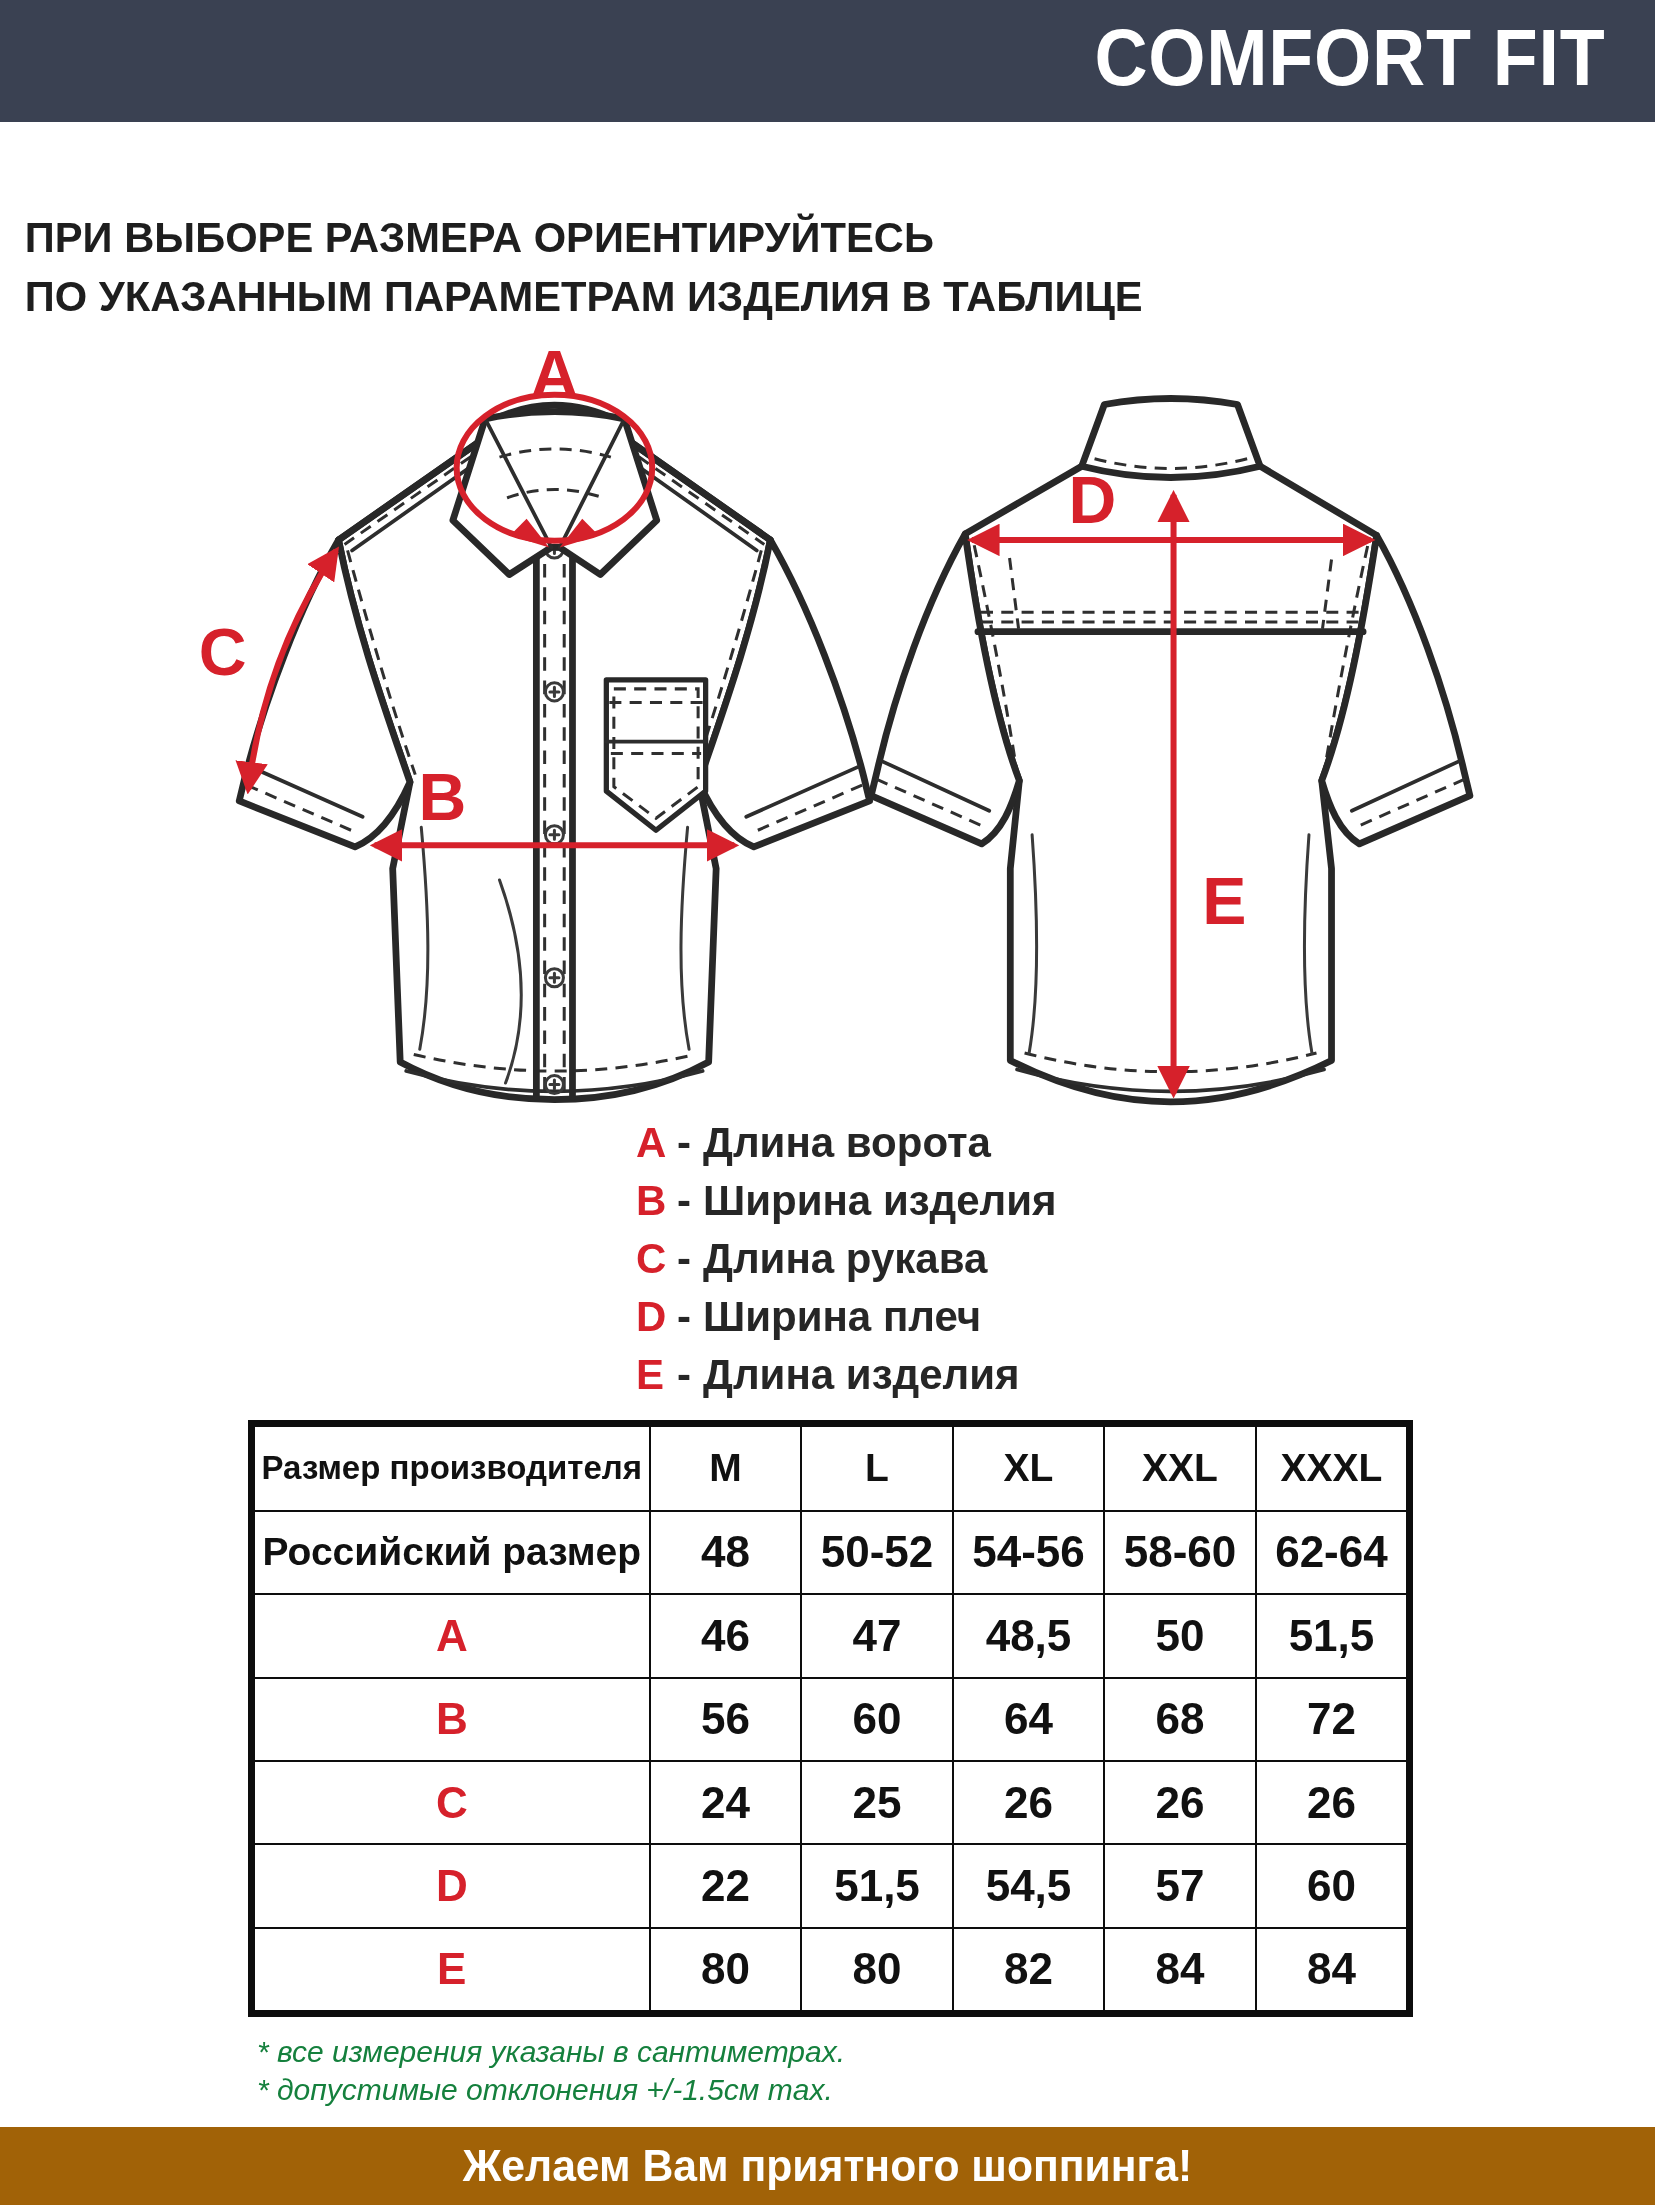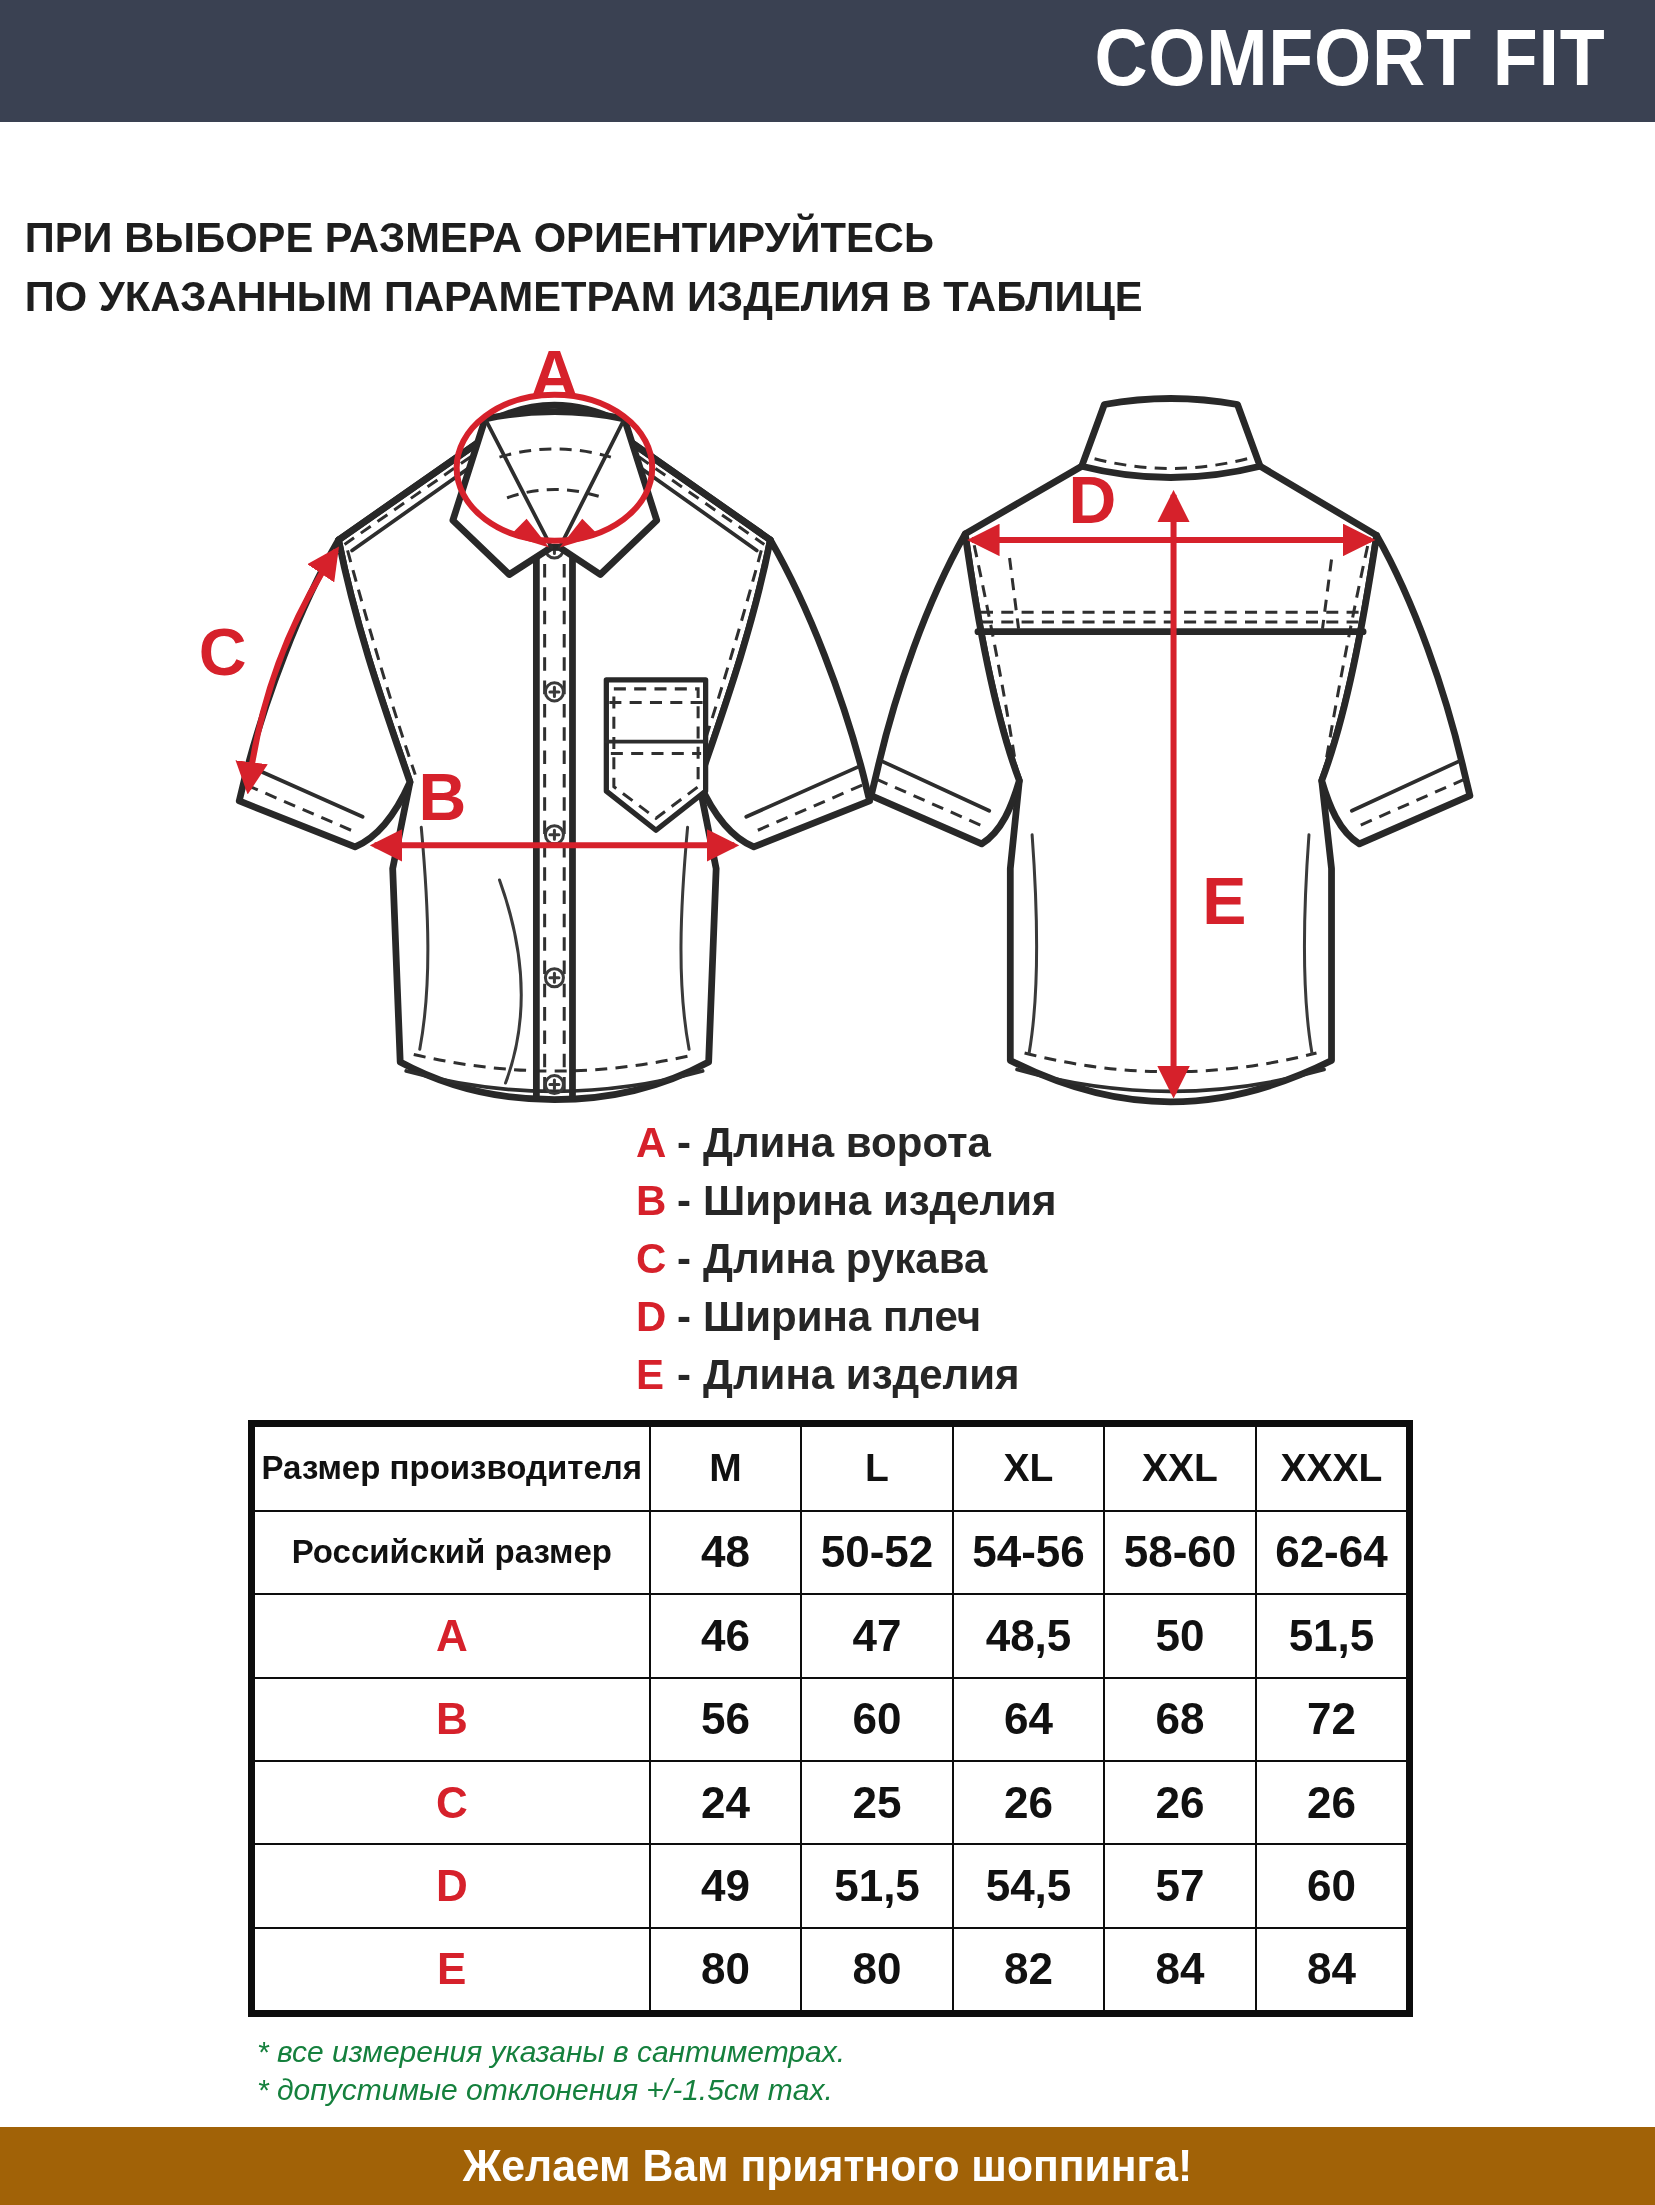--- a/index.html
+++ b/index.html
@@ -56,21 +56,21 @@
   .size-table {
     position:absolute; left:248px; top:1420px; width:1165px; height:597px;
     background:#0d0d0d; box-sizing:border-box; padding:6.8px;
     display:grid; grid-template-columns:394px repeat(5, 1fr);
     grid-template-rows:83px repeat(6, 1fr); grid-gap:5.3px; gap:2px;
   }
   .cell { background:#ffffff; display:flex; align-items:center; justify-content:center;
           font-weight:bold; color:#111111; }
   .cell-colhead { font-size:33px; }
   .cell-size    { font-size:39px; }
-  .cell-rowhead { font-size:33px; }
+  .cell-rowhead { font-size:39px; }
   .cell-letter  { font-size:44px; color:#d6212b; }
   .cell-val     { font-size:44px; }
 
   
   .footnotes {
     position:absolute; left:257px; top:2033px;
     font-style:italic; font-size:30px; color:#15803d; line-height:38px;
   }
 </style>
 </head>
@@ -274,21 +274,21 @@
     <div class="cell cell-val">72</div>
 
     <div class="cell cell-letter">C</div>
     <div class="cell cell-val">24</div>
     <div class="cell cell-val">25</div>
     <div class="cell cell-val">26</div>
     <div class="cell cell-val">26</div>
     <div class="cell cell-val">26</div>
 
     <div class="cell cell-letter">D</div>
-    <div class="cell cell-val">49</div>
+    <div class="cell cell-val">22</div>
     <div class="cell cell-val">51,5</div>
     <div class="cell cell-val">54,5</div>
     <div class="cell cell-val">57</div>
     <div class="cell cell-val">60</div>
 
     <div class="cell cell-letter">E</div>
     <div class="cell cell-val">80</div>
     <div class="cell cell-val">80</div>
     <div class="cell cell-val">82</div>
     <div class="cell cell-val">84</div>

